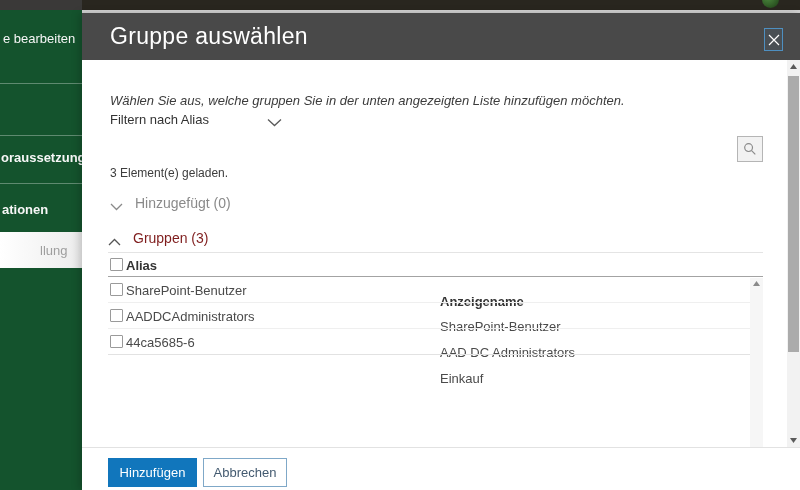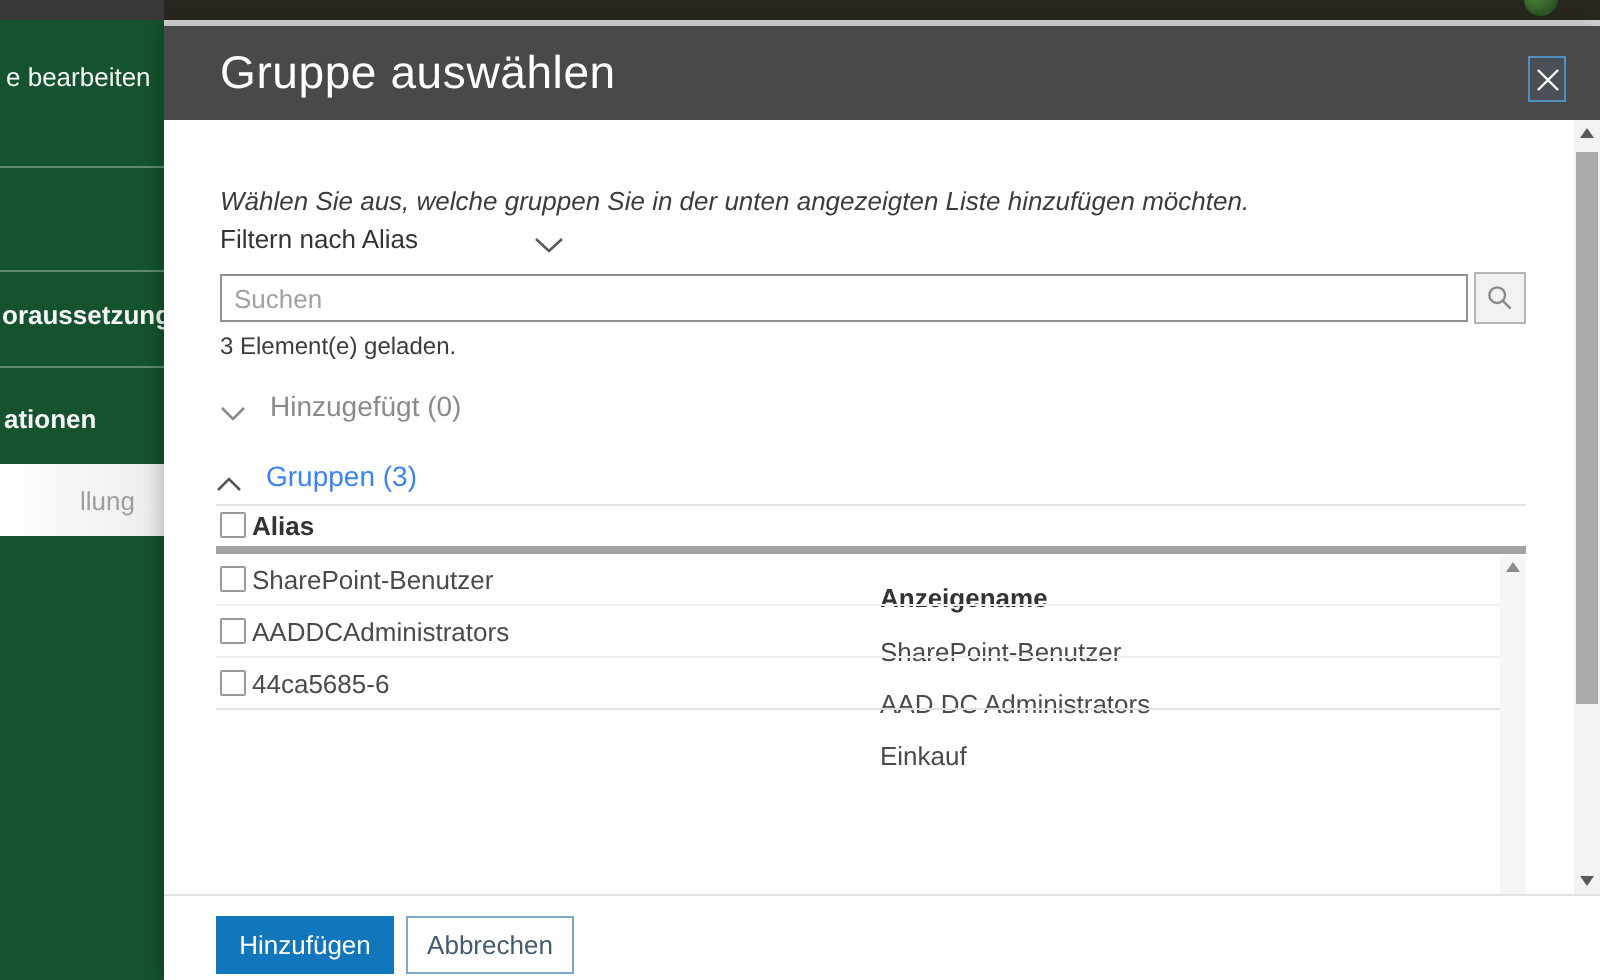--- a/index.html
+++ b/index.html
@@ -41,24 +41,24 @@
                   color:#333; font-family:"Liberation Sans", sans-serif; }
   .search-input::placeholder { color:#a2a2a2; opacity:1; }
   .search-btn { position:absolute; left:655px; top:123px; width:26px; height:26px;
                 background:#f2f2f2; border:1px solid #b5b5b5; display:flex;
                 align-items:center; justify-content:center; cursor:pointer; }
   .status { position:absolute; left:28px; top:153px; font-size:12px; color:#3c3c3c; }
 
   .section { position:absolute; display:flex; align-items:flex-end; cursor:pointer; }
   .section .chev { display:flex; margin-right:12px; }
   .section-added { left:28px; top:182px; color:#8a8a8a; font-size:14px; }
-  .section-groups { left:26px; top:217px; color:#3b82f6; font-size:14px; }
+  .section-groups { left:26px; top:217px; color:#7f1d1d; font-size:14px; }
 
   .table { position:absolute; left:26px; top:239px; width:655px; }
-  .t-header { position:relative; height:25px; border-top:1px solid #e4e4e4; border-bottom:4px solid #a3a3a3; }
+  .t-header { position:relative; height:25px; border-top:1px solid #e4e4e4; border-bottom:1px solid #a3a3a3; }
   .t-row { position:relative; height:26px; width:643px; border-bottom:1px solid #efefef; }
   .t-row.last { border-bottom:1px solid #e2e2e2; }
   .cb { position:absolute; left:2px; top:50%; margin-top:-7px; width:13px; height:13px;
         border:1px solid #9a9a9a; border-radius:1px; background:#fff; cursor:pointer; }
   .col-alias { position:absolute; left:18px; top:50%; transform:translateY(-50%); font-size:13px; color:#4a4a4a; white-space:nowrap; }
   .col-display { position:absolute; left:332px; top:50%; transform:translateY(-50%); font-size:13px; color:#4a4a4a; white-space:nowrap;margin-top:36px; }
   .t-header .col-alias, .t-header .col-display { font-weight:bold; color:#333; }
 
   .inner-scroll { position:absolute; left:668px; top:265px; width:13px; height:169px; background:#f6f6f6; }
   .inner-scroll .arr { position:absolute; left:3px; top:3px; color:#8a8a8a; display:flex; }
@@ -111,21 +111,20 @@
 
   <div class="filter">
     <span>Filtern nach Alias</span>
     <span class="chev">
       <svg width="15" height="9" viewBox="0 0 15 9">
           <polyline points="1,1.5 7.5,7.5 14,1.5" fill="none" stroke="currentColor" stroke-width="1.3"></polyline>
         </svg>
     </span>
   </div>
 
-  <input class="search-input" type="text" placeholder="Suchen" style="">
   <div class="search-btn">
     <span style="display:flex">
       <svg width="14" height="14" viewBox="0 0 14 14">
           <circle cx="5.6" cy="5.6" r="3.9" fill="none" stroke="#8a8a8a" stroke-width="1.2"></circle>
           <line x1="8.6" y1="8.6" x2="12.3" y2="12.3" stroke="#8a8a8a" stroke-width="1.2"></line>
         </svg>
     </span>
   </div>
 
   <div class="status">3 Element(e) geladen.</div>

